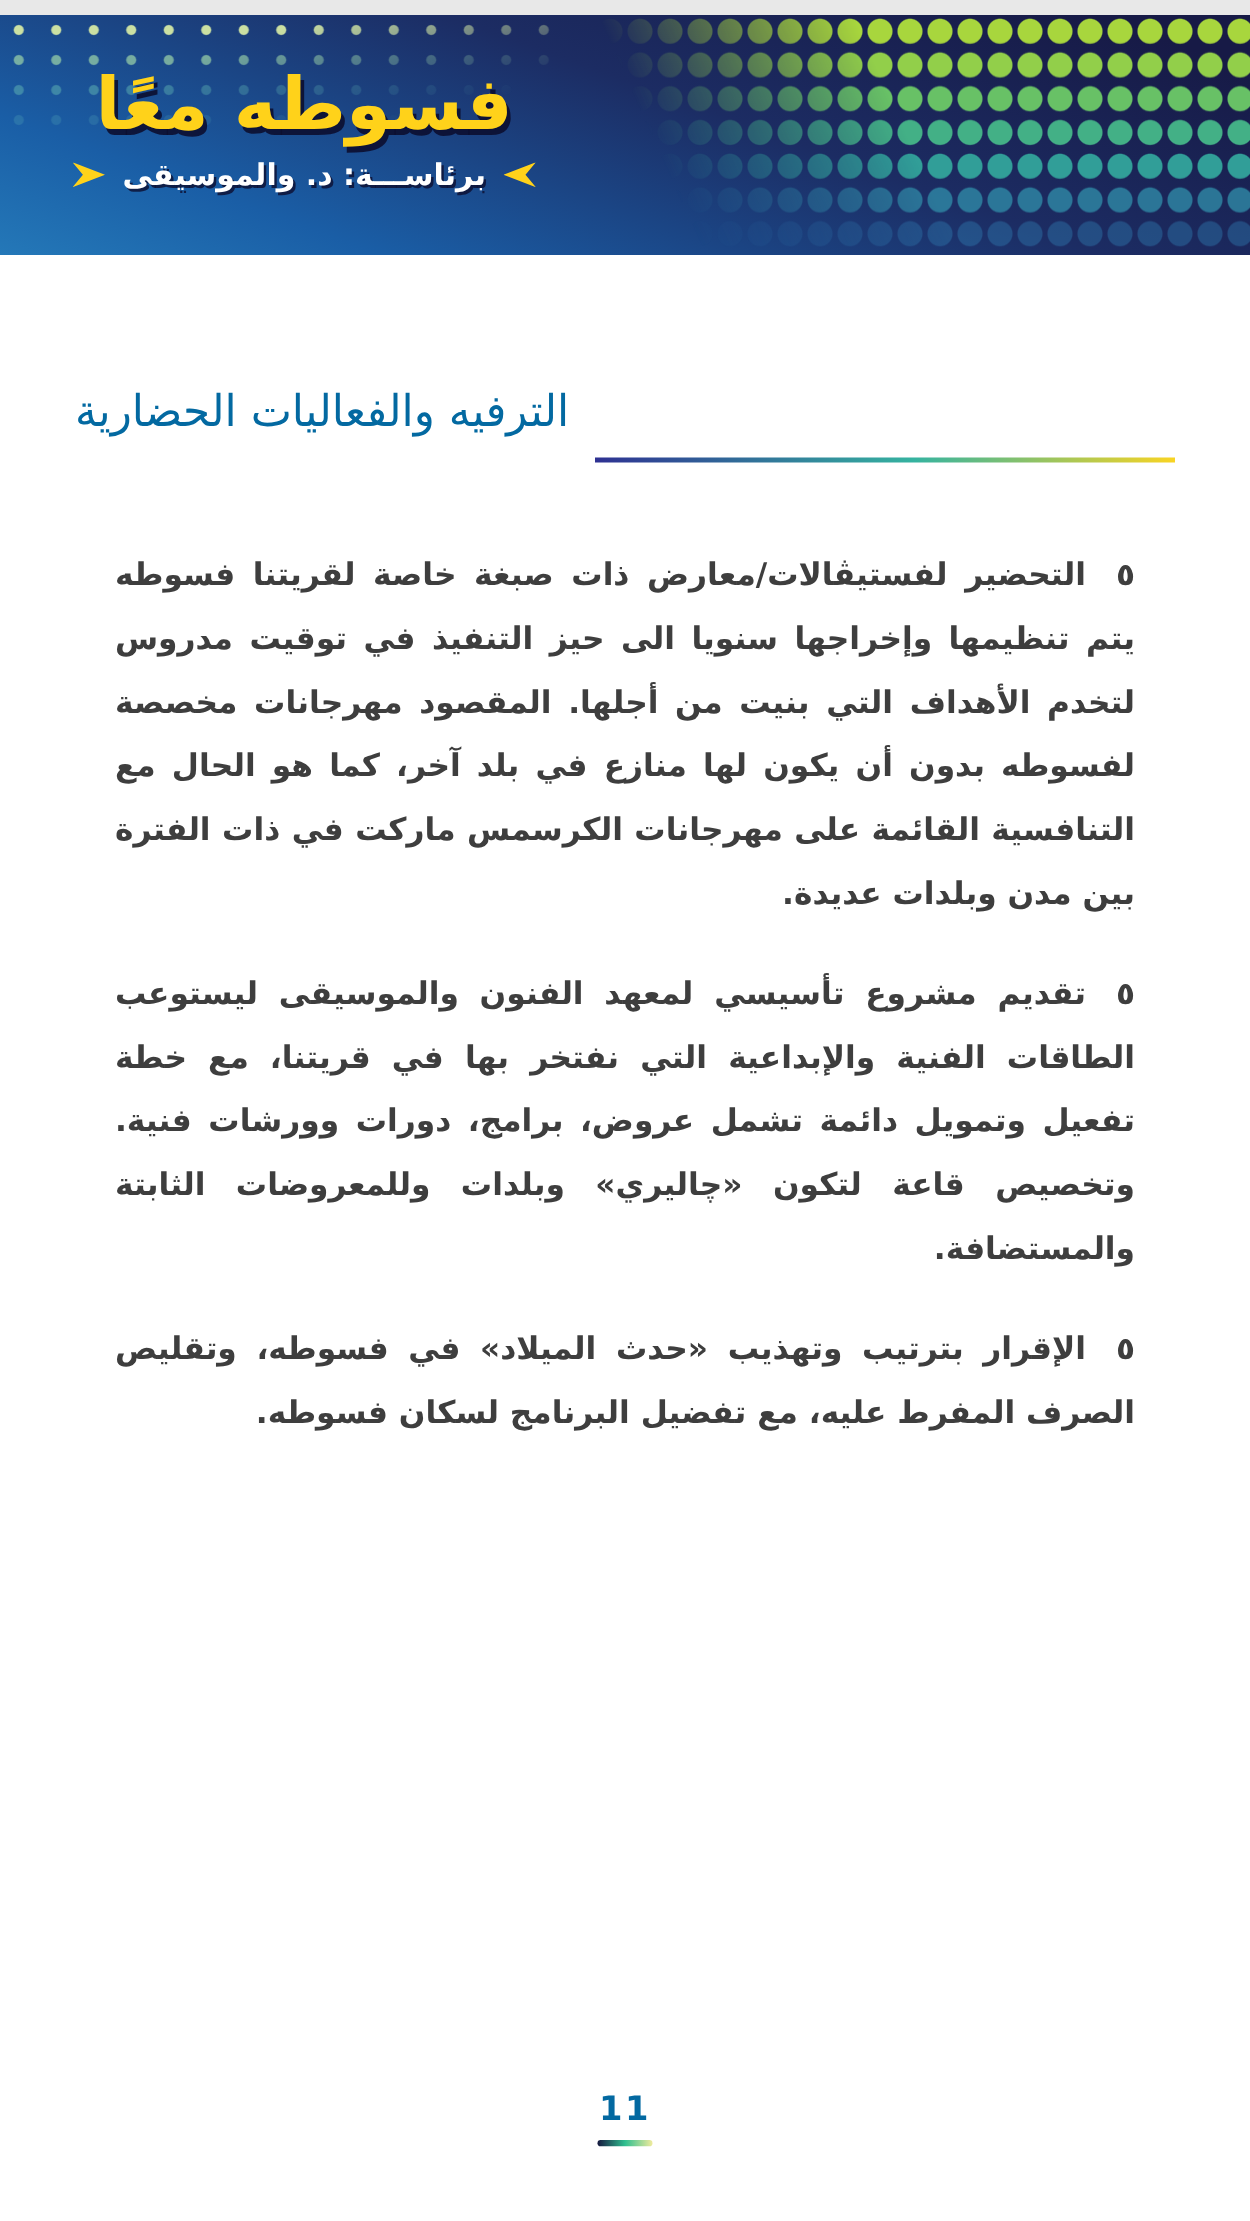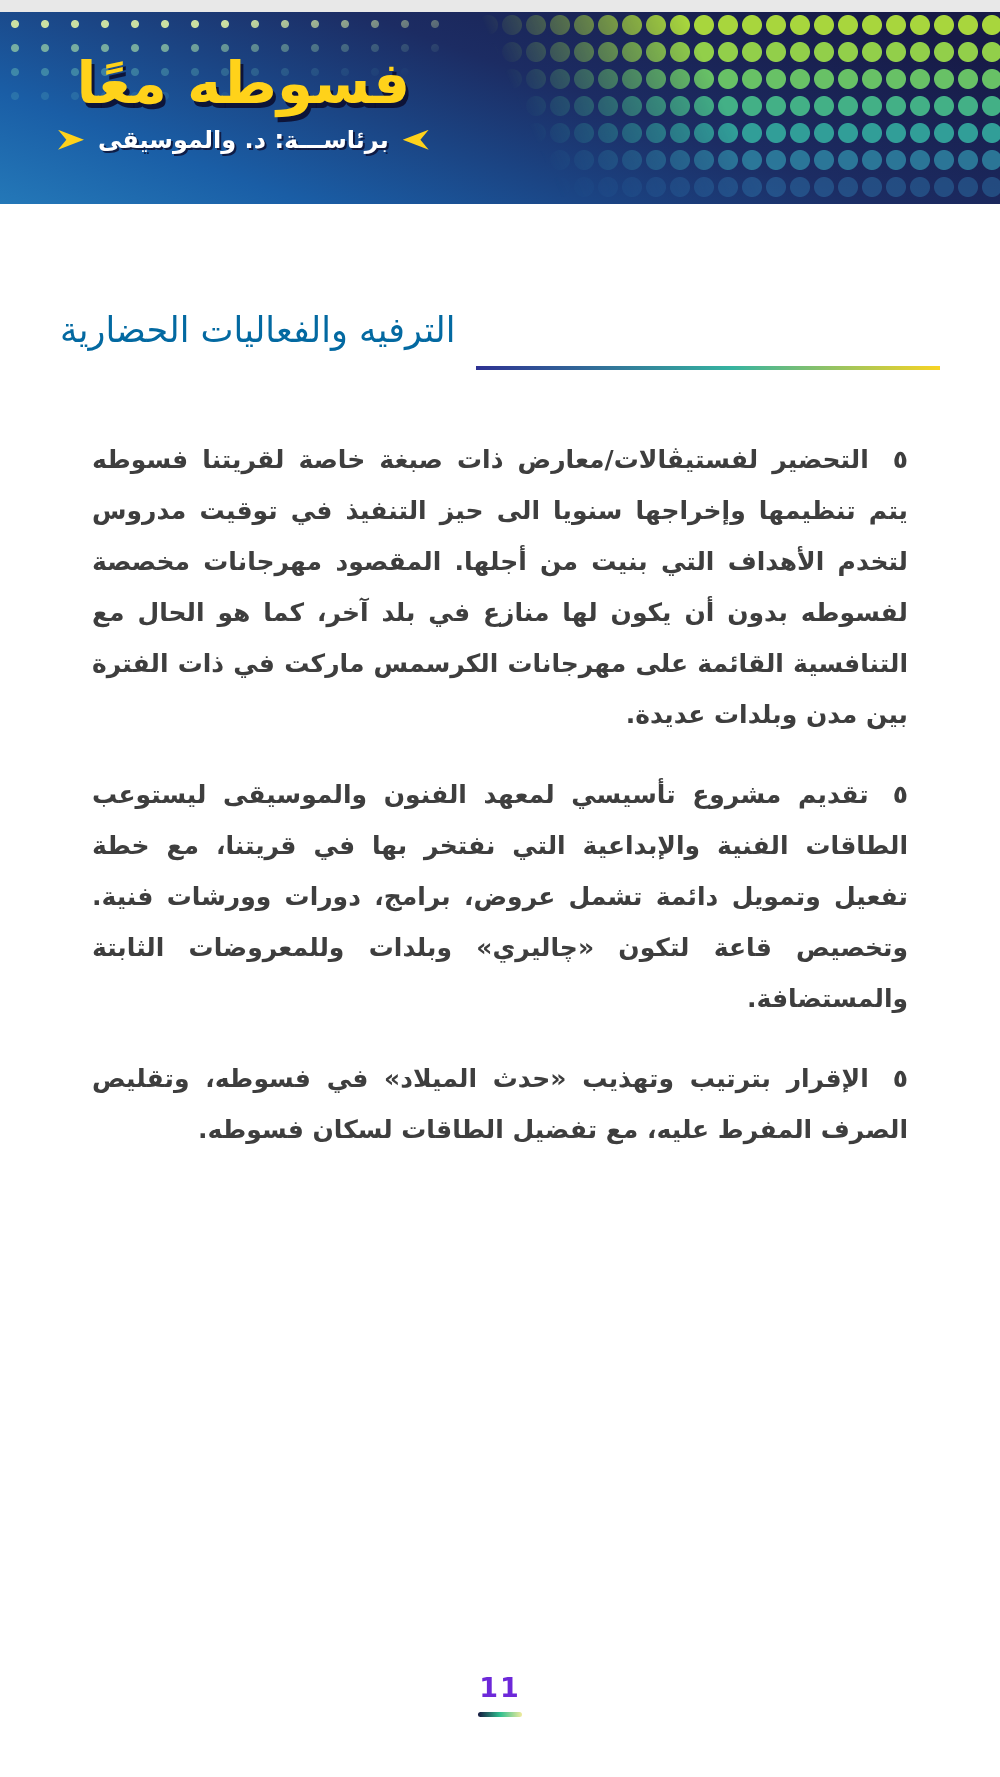--- a/index.html
+++ b/index.html
@@ -71,21 +71,21 @@
   
   .content { margin:64px 92px 0 92px; }
   .bullet-para {
     font-size:25px; line-height:2.04; color:#3e3e3e; font-weight:bold;
     text-align:justify; margin-bottom:29px; direction:rtl;
   }
   .marker { padding-left:24px; color:#3e3e3e; }
 
   
   .footer { position:absolute; top:1660px; left:0; right:0; text-align:center; }
-  .page-number { color:#6d28d9; font-size:27px; font-weight:bold; letter-spacing:2px; }
+  .page-number { color:#0369a1; font-size:27px; font-weight:bold; letter-spacing:2px; }
   .page-number-underline {
     margin:9px auto 0 auto; width:44px; height:5px; border-radius:3px;
     background:linear-gradient(to right,#16183f 0%,#2fbf8f 50%,#f0eb9d 100%);
   }
 </style>
 </head>
 <body>
 
 <div class="page">
 
@@ -117,21 +117,21 @@
 
   <main>
     <section class="title-block">
       <h1 class="section-title">الترفيه والفعاليات الحضارية</h1>
       <div class="title-underline"></div>
     </section>
 
     <div class="content">
       <p class="bullet-para"><span class="marker">٥</span><span>التحضير لفستيڤالات/معارض ذات صبغة خاصة لقريتنا فسوطه يتم تنظيمها وإخراجها سنويا الى حيز التنفيذ في توقيت مدروس لتخدم الأهداف التي بنيت من أجلها. المقصود مهرجانات مخصصة لفسوطه بدون أن يكون لها منازع في بلد آخر، كما هو الحال مع التنافسية القائمة على مهرجانات الكرسمس ماركت في ذات الفترة بين مدن وبلدات عديدة.</span></p>
       <p class="bullet-para"><span class="marker">٥</span><span>تقديم مشروع تأسيسي لمعهد الفنون والموسيقى ليستوعب الطاقات الفنية والإبداعية التي نفتخر بها في قريتنا، مع خطة تفعيل وتمويل دائمة تشمل عروض، برامج، دورات وورشات فنية. وتخصيص قاعة لتكون «چاليري» وبلدات وللمعروضات الثابتة والمستضافة.</span></p>
-      <p class="bullet-para"><span class="marker">٥</span><span>الإقرار بترتيب وتهذيب «حدث الميلاد» في فسوطه، وتقليص الصرف المفرط عليه، مع تفضيل الطاقات لسكان فسوطه.</span></p>
+      <p class="bullet-para"><span class="marker">٥</span><span>الإقرار بترتيب وتهذيب «حدث الميلاد» في فسوطه، وتقليص الصرف المفرط عليه، مع تفضيل البرنامج لسكان فسوطه.</span></p>
     </div>
   </main>
 
   <footer class="footer">
     <div class="page-number">11</div>
     <div class="page-number-underline"></div>
   </footer>
 
 </div>
 

